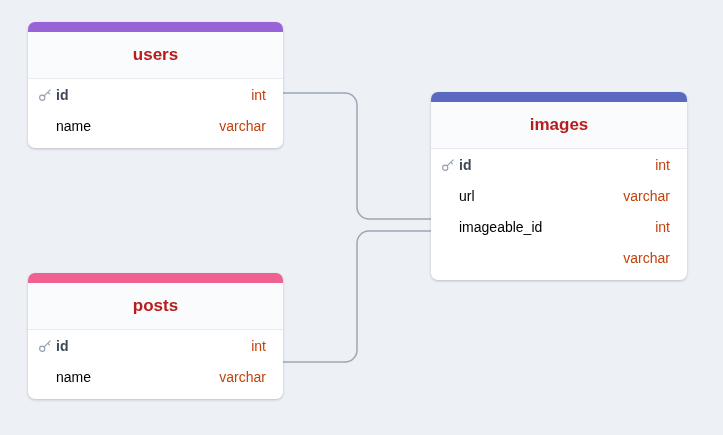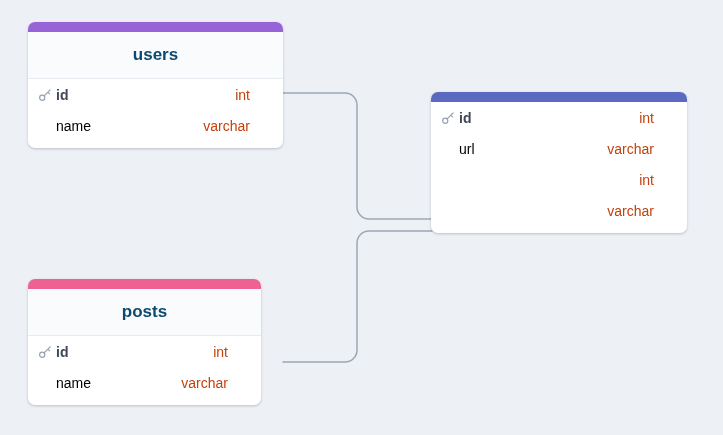--- a/index.html
+++ b/index.html
@@ -4,32 +4,32 @@
 <style>
   html,body{margin:0;padding:0;}
   body{font-family:"Liberation Sans","DejaVu Sans",sans-serif;}
   .canvas{position:relative;width:723px;height:435px;overflow:hidden;background:#EDF0F5;}
   .wires{position:absolute;left:0;top:0;z-index:1;}
   .wire{fill:none;stroke-width:1.5;stroke-linecap:round;}
   .card{position:absolute;z-index:2;background:#FFFFFF;border-radius:7px;
         box-shadow:0 1px 3px rgba(25,39,70,.16),0 1px 2px rgba(25,39,70,.08);}
   .bar{height:10px;border-radius:7px 7px 0 0;}
   .thead{height:46px;line-height:46px;text-align:center;font-size:17px;font-weight:bold;
-         color:#0c4a6e;background:#FAFBFD;border-bottom:1px solid #E7EAF0;}
-  .rows{padding:0 16px 7px 0;}
+         color:#b91c1c;background:#FAFBFD;border-bottom:1px solid #E7EAF0;}
+  .rows{padding:0 0 7px 0;}
   .row{height:31px;display:flex;align-items:center;padding:0 17px 0 10px;font-size:14px;}
   .iconslot{width:18px;flex:none;display:flex;align-items:center;}
   .fname{color:#000000;}
   .row.pk .fname{font-weight:bold;color:#3E4857;}
   .ftype{margin-left:auto;color:#c2410c;}
   .key-svg{display:block;}
   
   .card-users {left:28px; top:22px; width:255px;}
   .card-images{left:431px;top:92px; width:256px;}
-  .card-posts {left:28px; top:279px;width:233px;}
+  .card-posts {left:28px; top:273px;width:255px;}
 </style>
 </head>
 <body>
 
 <div class="canvas" style="background-color: rgb(237, 240, 245);">
 
   <svg class="wires" width="723" height="435">
     <path class="wire" d="M283 93 L345 93 A12 12 0 0 1 357 105 L357 207 A12 12 0 0 0 369 219 L432 219" style="stroke: rgb(156, 166, 182);"></path>
     <path class="wire" d="M283 362 L345 362 A12 12 0 0 0 357 350 L357 243 A12 12 0 0 1 369 231 L432 231" style="stroke: rgb(156, 166, 182);"></path>
   </svg>
@@ -51,38 +51,40 @@
       <div class="row">
         <span class="iconslot"></span>
         <span class="fname">name</span>
         <span class="ftype">varchar</span>
       </div>
     </div>
   </div>
 
   <div class="card card-images">
     <div class="bar" style="background-color: rgb(91, 106, 192);"></div>
+    <div class="thead">images</div>
     <div class="rows">
       <div class="row pk">
         <span class="iconslot">
           <svg class="key-svg" width="14" height="14" viewBox="0 0 14 14">
             <circle cx="4.2" cy="9.8" r="2.6" fill="none" stroke="#97A1B0" stroke-width="1.2"></circle>
             <path d="M6.1 7.9 L12.2 1.8 M9.8 4.2 L11.4 5.8" fill="none" stroke="#97A1B0" stroke-width="1.2" stroke-linecap="round"></path>
           </svg>
         </span>
         <span class="fname">id</span>
         <span class="ftype">int</span>
       </div>
       <div class="row">
         <span class="iconslot"></span>
         <span class="fname">url</span>
         <span class="ftype">varchar</span>
       </div>
       <div class="row">
         <span class="iconslot"></span>
+        <span class="fname">imageable_id</span>
         <span class="ftype">int</span>
       </div>
       <div class="row">
         <span class="iconslot"></span>
         <span class="ftype">varchar</span>
       </div>
     </div>
   </div>
 
   <div class="card card-posts">

